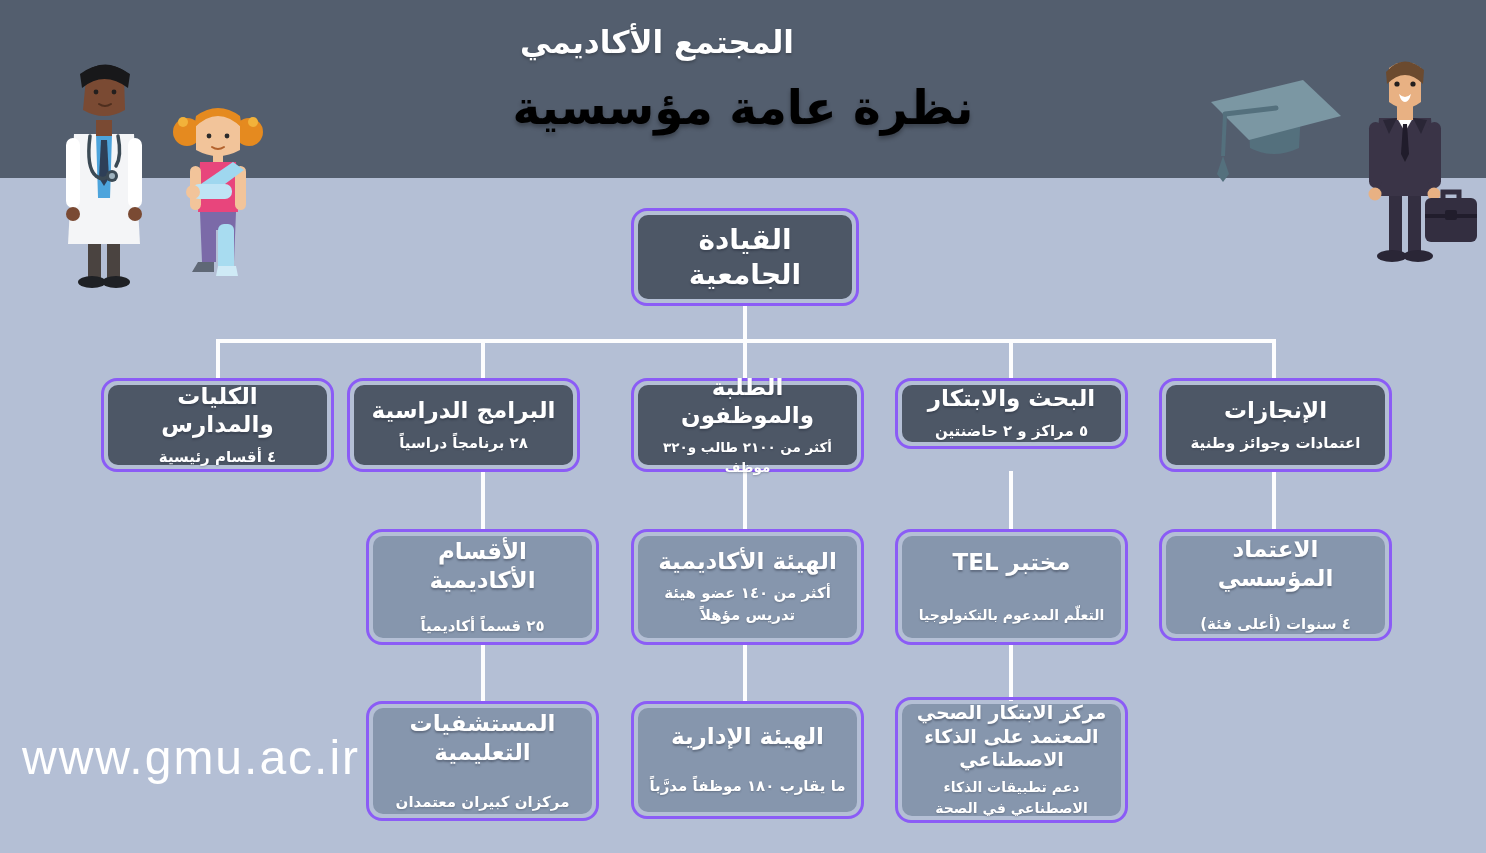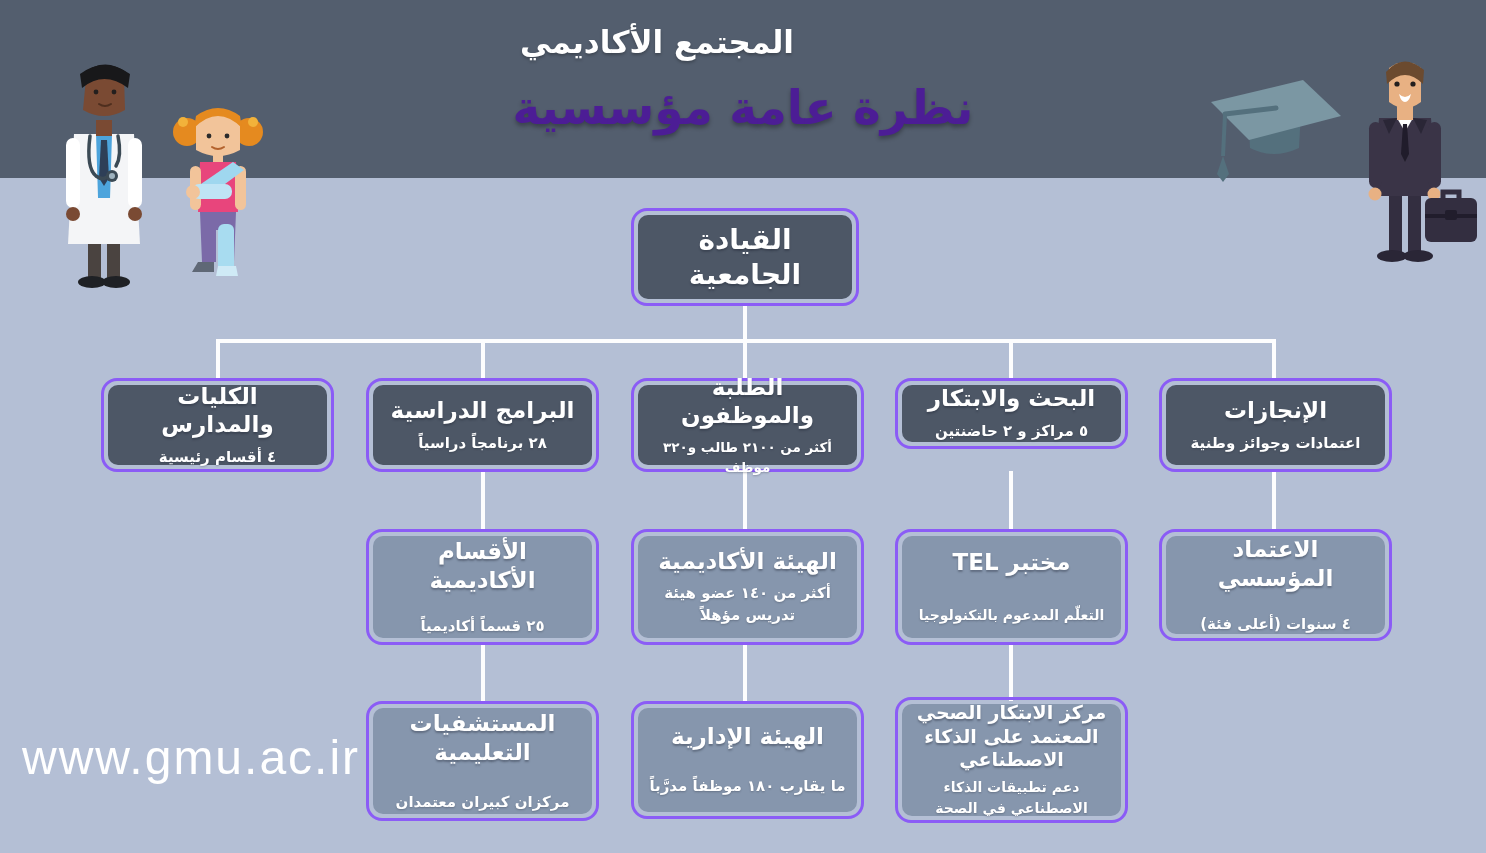--- a/index.html
+++ b/index.html
@@ -6,21 +6,21 @@
   .canvas {
     position:relative; width:1486px; height:853px;
     background:#b4bfd5; overflow:hidden;
     font-family:"DejaVu Sans", sans-serif;
   }
   .header-band { position:absolute; left:0; top:0; width:1486px; height:178px; background:#535e6e; }
   .title1 { position:absolute; left:0; top:24px; width:1314px; text-align:center;
             color:#ffffff; font-size:31px; font-weight:bold; direction:rtl;
             text-shadow:0 2px 3px rgba(0,0,0,.25); }
   .title2 { position:absolute; left:0; top:80px; width:1486px; text-align:center;
-            color:#4c1d95; font-size:47px; font-weight:bold; direction:rtl;
+            color:#000000; font-size:47px; font-weight:bold; direction:rtl;
             text-shadow:0 3px 4px rgba(0,0,0,.3); }
   .connector { position:absolute; background:#fdfdfe; }
   .node { position:absolute; border:3px solid #8b5cf6; border-radius:16px; padding:4px; box-sizing:border-box; }
   .node-fill { width:100%; height:100%; border-radius:10px; box-sizing:border-box;
                display:flex; flex-direction:column; align-items:center; justify-content:center;
                gap:7px; padding:6px 10px; direction:rtl; text-align:center; color:#ffffff; }
   .dark  .node-fill { background:#4d5766; }
   .light .node-fill { background:#8696ad; }
   .node-title { font-weight:bold; font-size:23px; line-height:1.25;
                 text-shadow:0 2px 2px rgba(30,35,50,.35); }
@@ -148,21 +148,21 @@
       <div class="node-title lg">القيادة الجامعية</div>
     </div>
   </div>
 
   <div class="node dark" style="left:101px;top:378px;width:233px;height:94px;">
     <div class="node-fill">
       <div class="node-title">الكليات والمدارس</div>
       <div class="node-sub">٤ أقسام رئيسية</div>
     </div>
   </div>
-  <div class="node dark" style="left:366px;top:378px;width:233px;height:94px;">
+  <div class="node dark" style="left:347px;top:378px;width:233px;height:94px;">
     <div class="node-fill">
       <div class="node-title">البرامج الدراسية</div>
       <div class="node-sub">٢٨ برنامجاً دراسياً</div>
     </div>
   </div>
   <div class="node dark" style="left:631px;top:378px;width:233px;height:94px;">
     <div class="node-fill">
       <div class="node-title">الطلبة والموظفون</div>
       <div class="node-sub xs">أكثر من ٢١٠٠ طالب و٣٢٠ موظف</div>
     </div>

